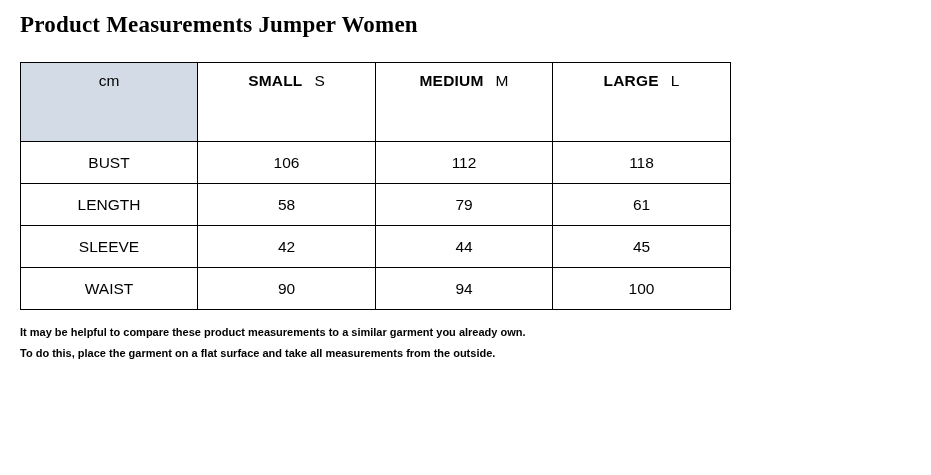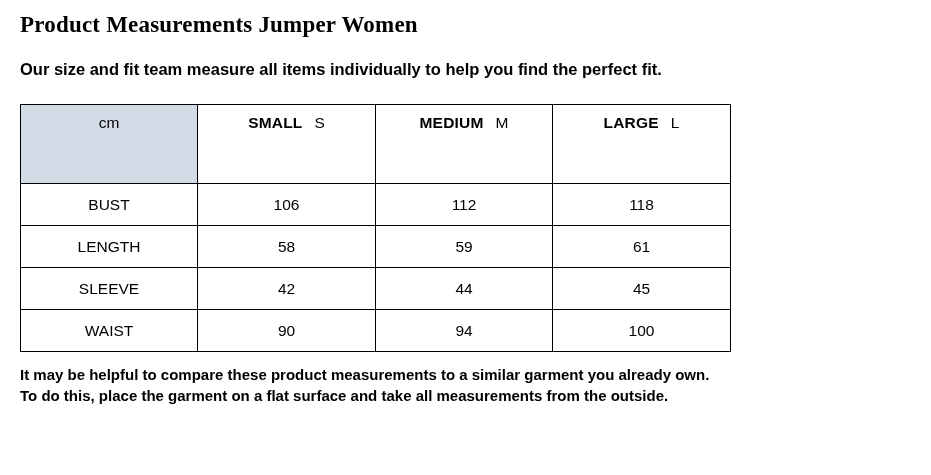--- a/index.html
+++ b/index.html
@@ -71,33 +71,32 @@
     letter-spacing: 0.2px;
     font-weight: bold;
   }
   .hdr-label .sz-abbr {
     margin-left: 12px;
   }
   .footer-text {
     margin-top: 12px;
     font-family: "Liberation Sans", sans-serif;
     font-weight: bold;
-    font-size: 15px;
+    font-size: 11px;
     line-height: 21px;
   }
   .footer-text div { white-space: nowrap; }
 </style>
 </head>
 <body>
 
 <div class="page">
 
   <div class="doc-title">Product Measurements Jumper Women</div>
 
-  <div class="intro-line">Our size and fit team measure all items individually to help you find the perfect fit.</div>
 
   <div class="table-wrap">
     <table class="size-table">
       <colgroup>
         <col class="c0">
           <col class="c1">
           <col class="c2">
           <col class="c3">
       </colgroup>
       <tbody>
@@ -123,21 +122,21 @@
         <tr>
           <td>BUST</td>
           <td>106</td>
           <td>112</td>
           <td>118</td>
         </tr>
 
         <tr>
           <td>LENGTH</td>
           <td>58</td>
-          <td>59</td>
+          <td>79</td>
           <td>61</td>
         </tr>
 
 
         <tr>
           <td>SLEEVE</td>
           <td>42</td>
           <td>44</td>
           <td>45</td>
         </tr>

